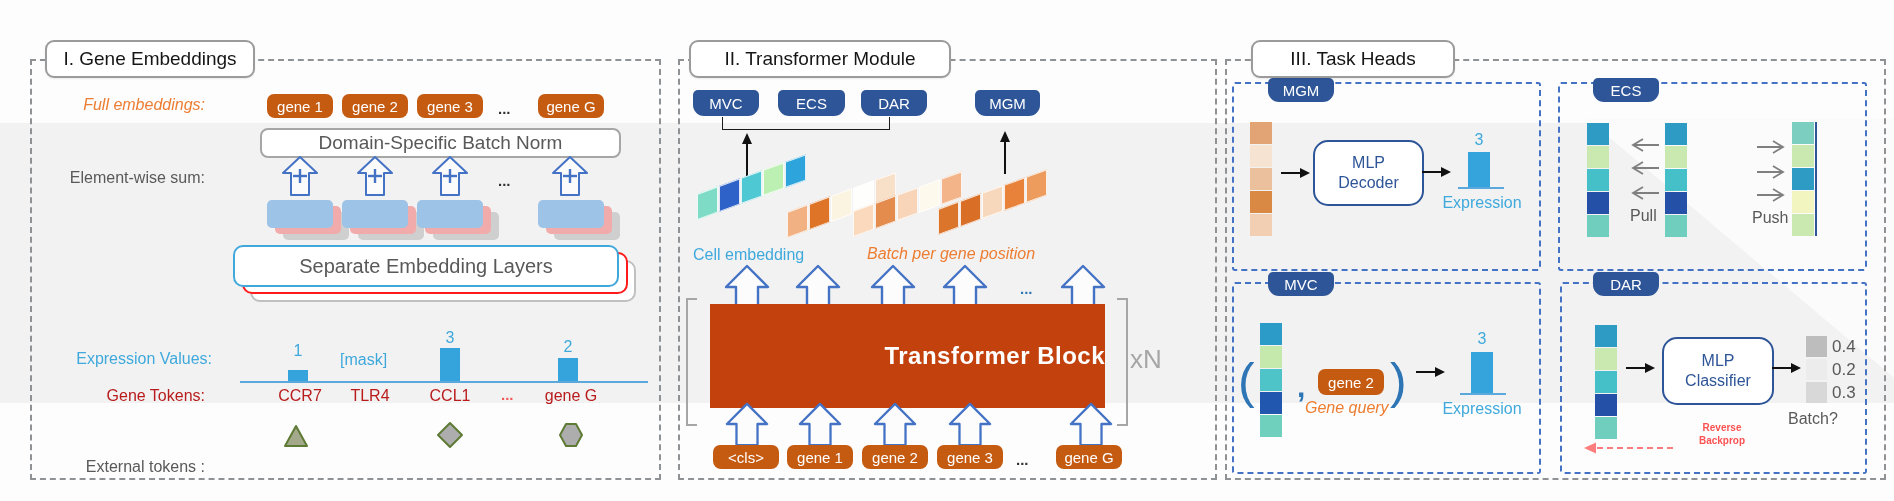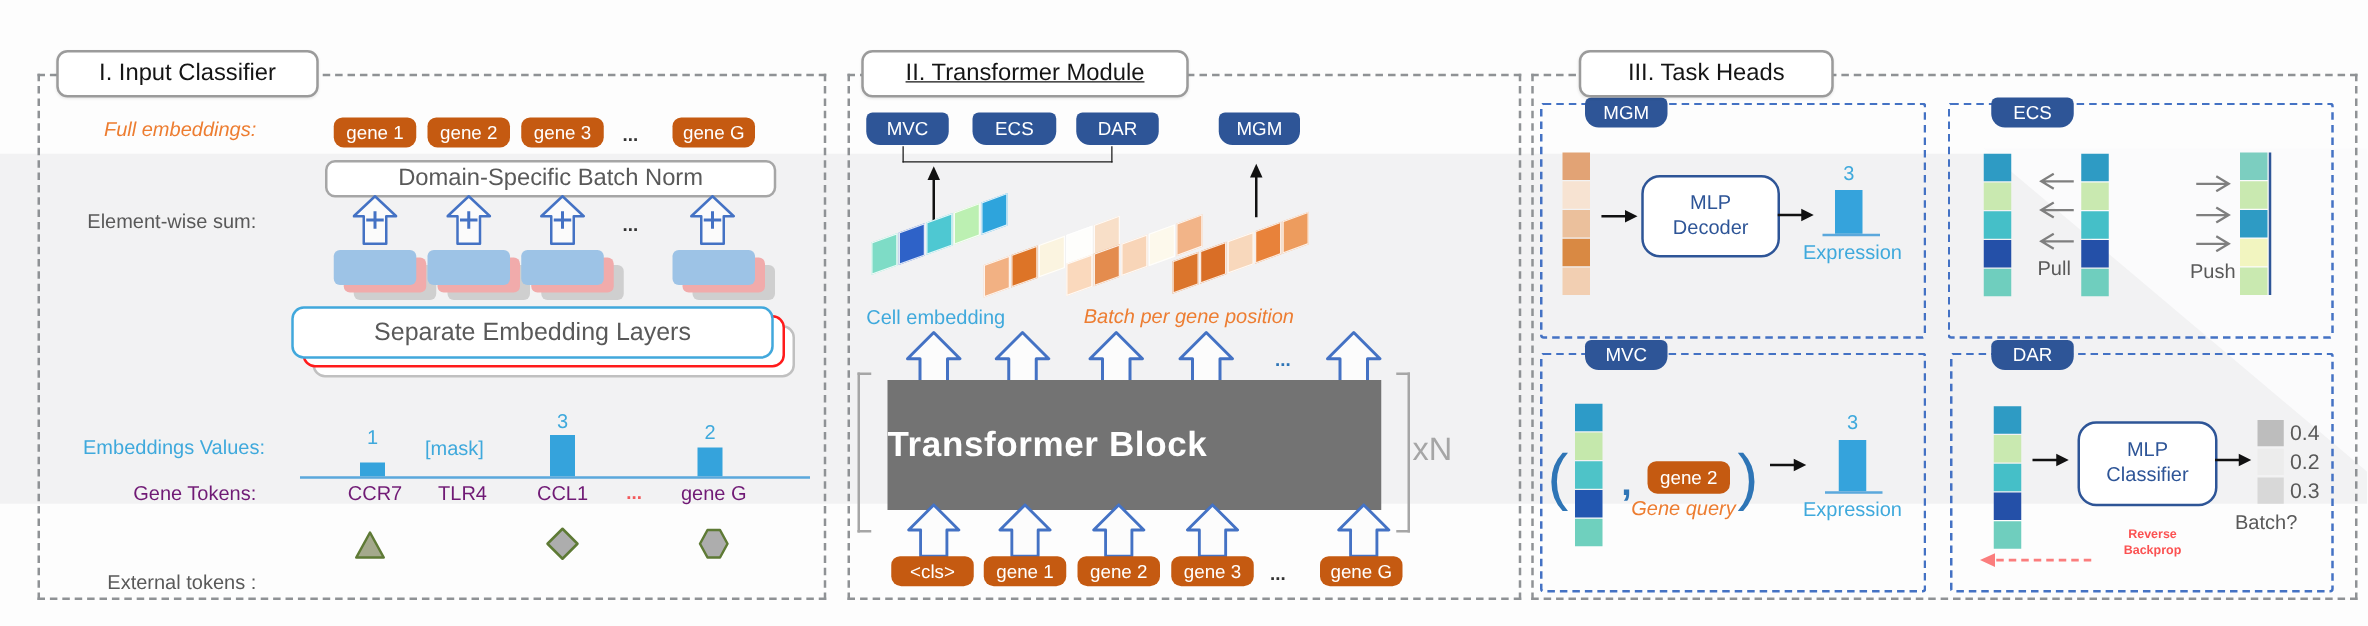--- a/index.html
+++ b/index.html
@@ -11,35 +11,35 @@
           clip-path:polygon(12% 14%,100% 76%,100% 14%);}
   .panel{border:2px dashed #8F9295;}
   .title-box{background:#fff;border:2px solid #9B9B9B;border-radius:9px;display:flex;
              align-items:center;justify-content:center;font-size:19px;color:#151515;
              box-shadow:0 1px 2px rgba(0,0,0,.08);z-index:5;}
   .tab{background:#2E5597;color:#fff;font-size:15px;display:flex;align-items:center;
        justify-content:center;border-radius:5px 5px 11px 11px;z-index:4;}
   .chip{background:#C55A11;color:#fff;font-size:15px;display:flex;align-items:center;
         justify-content:center;border-radius:7px 7px 8px 8px;}
   .rlabel{text-align:right;font-size:16px;}
-  .lbl-orange{color:#ED7D31;font-style:italic;} .lbl-blue{color:#3FA9DC;} .lbl-red{color:#701a75;}
+  .lbl-orange{color:#ED7D31;font-style:italic;} .lbl-blue{color:#3FA9DC;} .lbl-red{color:#b91c1c;}
   .lbl-gray{color:#595959;}
   .dots{font-size:15px;font-weight:bold;color:#333;}
   .wbox{background:#fff;display:flex;align-items:center;justify-content:center;color:#595959;}
   .stack-blue{background:#9DC3E6;border-radius:5px;}
   .stack-pink{background:#F1ABAB;border-radius:5px;}
   .stack-gray{background:#CFCFCF;border-radius:5px;}
   .bar{background:#35A3DC;}
   .baseline{background:#5BA8DC;height:2px;}
   .strip{display:flex;gap:1px;transform:skewY(-20deg);transform-origin:left bottom;}
   .strip .cell{width:21px;height:26px;border:1px solid rgba(255,255,255,.85);box-sizing:border-box;}
   .vcol{display:flex;flex-direction:column;gap:1px;}
   .vcol .cell{width:22px;height:22px;}
-  .block{background:#737373;display:flex;align-items:center;justify-content:flex-start;
-         color:#fff;font-size:28px;font-weight:bold;letter-spacing:.5px;}
+  .block{background:#c2410c;display:flex;align-items:center;justify-content:flex-end;
+         color:#fff;font-size:24px;font-weight:bold;letter-spacing:.5px;}
   .cup{border-left:1.6px solid #1a1a1a;border-right:1.6px solid #1a1a1a;border-bottom:1.6px solid #1a1a1a;}
   .sqbr-l{width:9px;border:2px solid #A6A6A6;border-right:none;}
   .sqbr-r{width:9px;border:2px solid #A6A6A6;border-left:none;}
   .xn{font-size:26px;color:#A6A6A6;}
   .blue-dash{border:2px dashed #4472C4;border-radius:3px;}
   .mlp{background:#fff;border:2.4px solid #2E5597;border-radius:15px;color:#2E5597;
        font-size:16px;display:flex;flex-direction:column;align-items:center;justify-content:center;line-height:1.25;}
   .paren{color:#2E75B6;font-size:50px;font-weight:400;line-height:1;}
   .comma{color:#2E75B6;font-size:30px;font-weight:bold;line-height:1;}
   .gray-sq{width:21px;height:21px;}
@@ -48,26 +48,26 @@
 </head>
 <body>
 
 <div id="fig">
 
   <div class="abs band"></div>
   <div class="abs bg-tri"></div>
 
   <div class="abs panel" style="left:30px;top:59px;width:627px;height:417px;"></div>
   <div class="abs title-box" style="left:45px;top:40px;width:206px;height:34px;">
-    <span>I. Input Classifier</span>
+    <span>I. Gene Embeddings</span>
   </div>
 
   <div class="abs rlabel lbl-orange" style="left:15px;top:96px;width:190px;">Full embeddings:</div>
   <div class="abs rlabel lbl-gray" style="left:15px;top:169px;width:190px;">Element-wise sum:</div>
-  <div class="abs rlabel lbl-blue" style="left:22px;top:350px;width:190px;">Embeddings Values:</div>
+  <div class="abs rlabel lbl-blue" style="left:22px;top:350px;width:190px;">Expression Values:</div>
   <div class="abs rlabel lbl-red" style="left:15px;top:387px;width:190px;">Gene Tokens:</div>
   <div class="abs rlabel lbl-gray" style="left:15px;top:427px;width:190px;margin-top:31px;">External tokens :</div>
 
   <div class="abs chip" style="left:267px;top:94px;width:66px;height:24px;">gene 1</div>
   <div class="abs chip" style="left:342px;top:94px;width:66px;height:24px;">gene 2</div>
   <div class="abs chip" style="left:417px;top:94px;width:66px;height:24px;">gene 3</div>
   <div class="abs dots" style="left:498px;top:100px;">...</div>
   <div class="abs chip" style="left:538px;top:94px;width:66px;height:24px;">gene G</div>
 
   <div class="abs wbox" style="left:260px;top:128px;width:357px;height:26px;border:2px solid #A6A6A6;border-radius:8px;font-size:19px;">
@@ -136,21 +136,21 @@
       <polygon points="13,2 24,22 2,22" fill="#A4A98C" stroke="#5E7A35" stroke-width="2" stroke-linejoin="round"></polygon>
     </svg>
   <svg class="abs" style="left:436px;top:421px;" width="28" height="28" viewBox="0 0 28 28">
       <polygon points="14,2 26,14 14,26 2,14" fill="#ADADAD" stroke="#5E7A35" stroke-width="2" stroke-linejoin="round"></polygon>
     </svg>
   <svg class="abs" style="left:557px;top:422px;" width="28" height="26" viewBox="0 0 28 26">
       <polygon points="9,2 19,2 25,13 19,24 9,24 3,13" fill="#ADADAD" stroke="#5E7A35" stroke-width="2" stroke-linejoin="round"></polygon>
     </svg>
 
   <div class="abs panel" style="left:678px;top:59px;width:535px;height:417px;"></div>
-  <div class="abs title-box" style="left:689px;top:40px;width:258px;height:34px;text-decoration:underline;">
+  <div class="abs title-box" style="left:689px;top:40px;width:258px;height:34px;">
     <span>II. Transformer Module</span>
   </div>
 
   <div class="abs tab" style="left:693px;top:90px;width:66px;height:26px;">MVC</div>
   <div class="abs tab" style="left:778px;top:90px;width:67px;height:26px;">ECS</div>
   <div class="abs tab" style="left:861px;top:90px;width:66px;height:26px;">DAR</div>
   <div class="abs tab" style="left:975px;top:90px;width:65px;height:26px;">MGM</div>
 
   <div class="abs cup" style="left:722px;top:117px;width:166px;height:12px;"></div>
   <svg class="abs" style="left:741px;top:132px;" width="12" height="52" viewBox="0 0 12 52">
@@ -235,21 +235,21 @@
     </svg>
 
   <div class="abs chip" style="left:713px;top:445px;width:66px;height:24px;">&lt;cls&gt;</div>
   <div class="abs chip" style="left:787px;top:445px;width:66px;height:24px;">gene 1</div>
   <div class="abs chip" style="left:862px;top:445px;width:66px;height:24px;">gene 2</div>
   <div class="abs chip" style="left:937px;top:445px;width:66px;height:24px;">gene 3</div>
   <div class="abs dots" style="left:1016px;top:451px;">...</div>
   <div class="abs chip" style="left:1056px;top:445px;width:66px;height:24px;">gene G</div>
 
   <div class="abs panel" style="left:1225px;top:59px;width:657px;height:417px;"></div>
-  <div class="abs title-box" style="left:1251px;top:40px;width:200px;height:34px;margin-left:12px;">
+  <div class="abs title-box" style="left:1251px;top:40px;width:200px;height:34px;">
     <span>III. Task Heads</span>
   </div>
 
   <div class="abs blue-dash" style="left:1232px;top:82px;width:305px;height:185px;"></div>
   <div class="abs tab" style="left:1268px;top:78px;width:66px;height:24px;">MGM</div>
   <div class="abs vcol" style="left:1250px;top:122px;">
     <div class="cell" style="background-color: rgb(226, 163, 117);"></div>
       <div class="cell" style="background-color: rgb(247, 227, 210);"></div>
       <div class="cell" style="background-color: rgb(235, 192, 156);"></div>
       <div class="cell" style="background-color: rgb(217, 137, 67);"></div>

